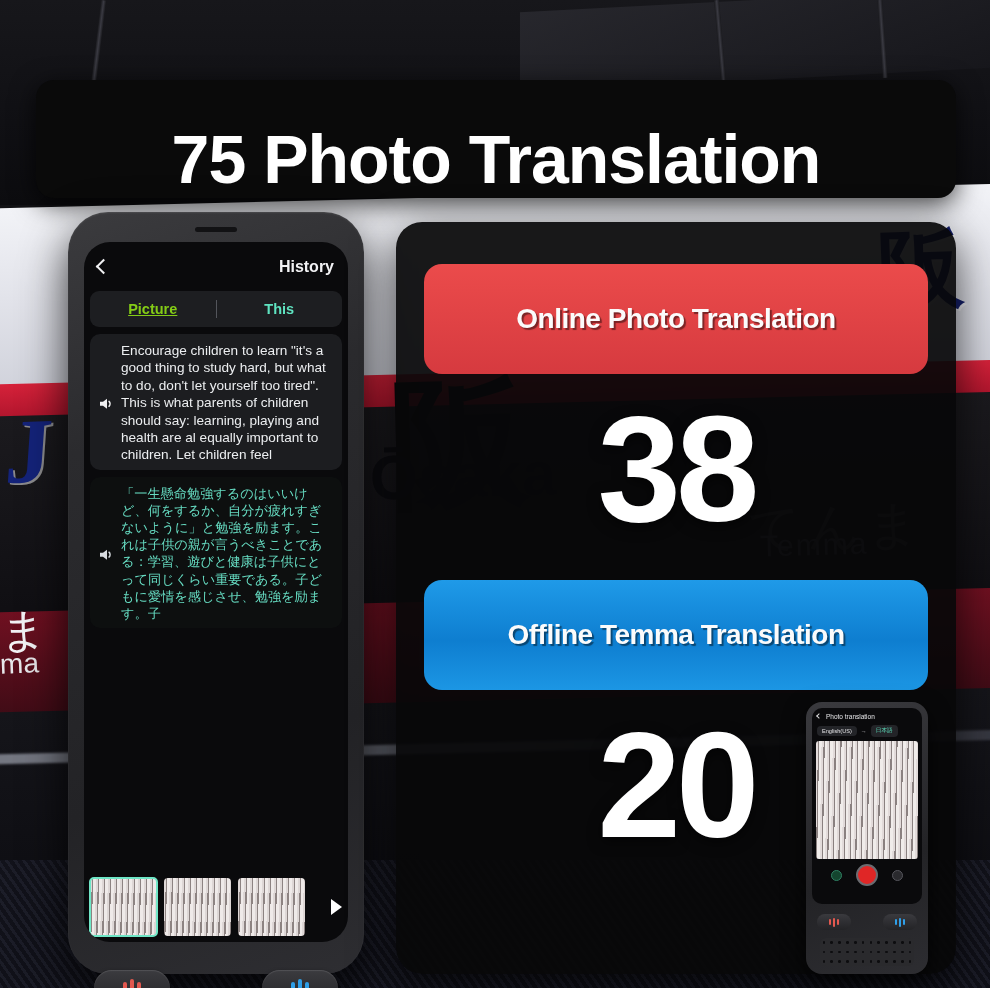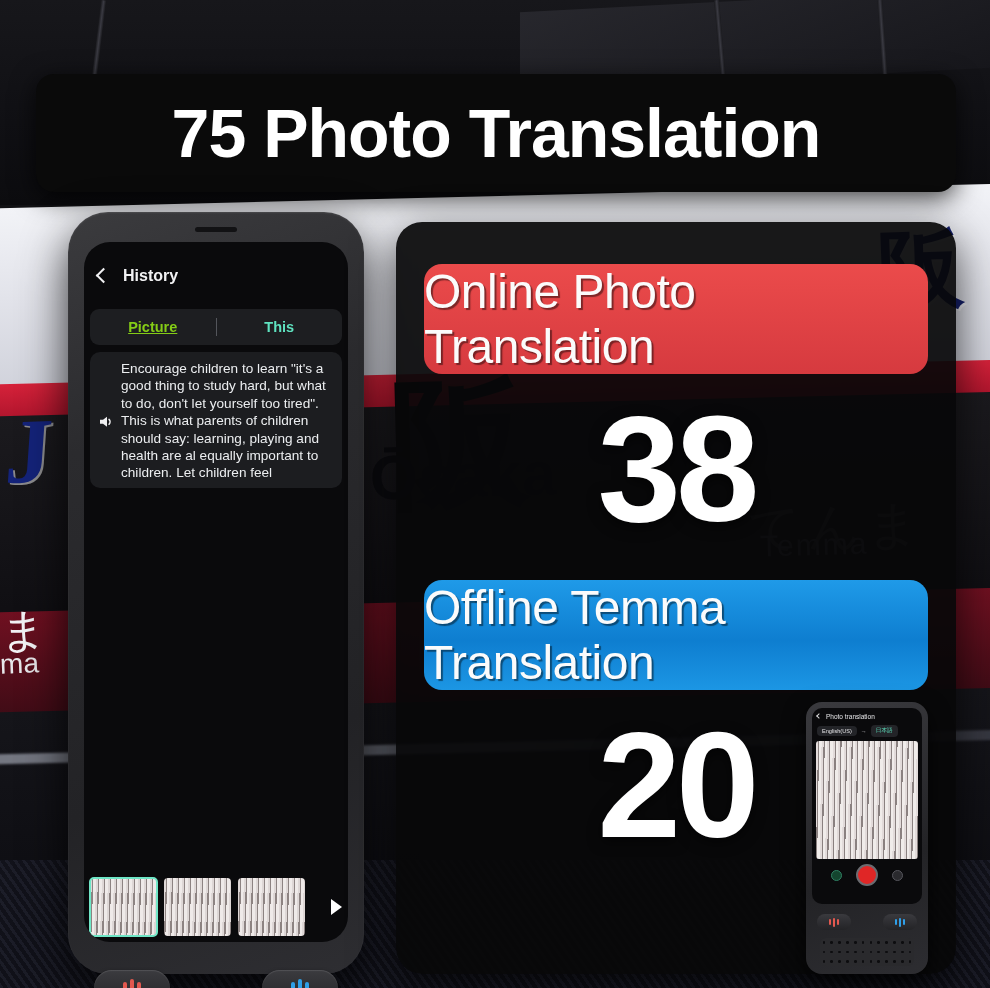--- a/index.html
+++ b/index.html
@@ -52,35 +52,35 @@
   .rom-tm { position: absolute; left: 760px; top: 528px; font-size: 30px;
     color: #4a4a54; font-family: "Liberation Sans", sans-serif; transform: rotate(-1.5deg); letter-spacing: 2px; }
   .hira-left { position: absolute; left: 0px; top: 600px; font-size: 46px; color: #f2f2f5;
     font-family: "DejaVu Sans", sans-serif; transform: rotate(-2deg); }
   .rom-left { position: absolute; left: 0px; top: 648px; font-size: 28px; color: #e7e7ea;
     font-family: "Liberation Sans", sans-serif; transform: rotate(-2deg); }
   .floor-tex { position: absolute; left: 0; top: 860px; width: 990px; height: 128px;
     background: repeating-linear-gradient(55deg, rgba(40,42,58,.55) 0 3px, rgba(20,21,32,.55) 3px 7px); }
 
   
-  .title-banner { position: absolute; left: 36px; top: 74px; width: 920px; height: 118px;
-    background: #0a0a0a; border-radius: 18px; display: flex; align-items: center; justify-content: center;
+  .title-banner { position: absolute; left: 36px; top: 80px; width: 920px; height: 118px;
+    background: #0a0a0a; border-radius: 18px; display: flex; align-items: flex-end; justify-content: center;
     box-shadow: 0 6px 26px rgba(0,0,0,.75); }
   .title-banner .t { color: #fff; font-size: 68px; font-weight: 700; letter-spacing: -1px;
     font-family: "Liberation Sans", sans-serif; }
 
   
   .device { position: absolute; left: 68px; top: 212px; width: 296px; height: 762px;
     background: linear-gradient(160deg,#3b3b3e 0%,#2b2b2e 28%,#232326 70%,#2e2e32 100%);
     border-radius: 40px; box-shadow: 0 18px 46px rgba(0,0,0,.8), inset 0 1px 2px rgba(255,255,255,.1); }
   .dev-notch { position: absolute; left: 50%; top: 15px; transform: translateX(-50%);
     width: 42px; height: 5px; background: #121214; border-radius: 4px; }
   .screen { position: absolute; left: 16px; top: 30px; width: 264px; height: 700px;
     background: #0a0a0c; border-radius: 26px; overflow: hidden; }
-  .scr-head { height: 67px; display: flex; align-items: center; padding: 4px 14px; gap: 14px; }
+  .scr-head { height: 49px; display: flex; align-items: center; padding: 4px 14px; gap: 14px; justify-content: space-between; }
   .back-chev { width: 11px; height: 11px; border-left: 2.4px solid #f0f0f2; border-bottom: 2.4px solid #f0f0f2;
     transform: rotate(45deg); }
   .scr-title { color: #f2f2f4; font-size: 16px; font-weight: 600; }
   .seg { margin: 0 6px; height: 36px; background: #1d1e21; border-radius: 9px;
     display: flex; align-items: center; }
   .seg-btn { flex: 1; text-align: center; font-size: 14.5px; font-weight: 600; }
   .seg-btn.pic { color: #84cc16; text-decoration: underline; }
   .seg-btn.txt { color: #5fe3c0; }
   .seg-div { width: 1px; height: 18px; background: #53555b; }
   .card { margin: 7px 6px 0; background: #1c1d20; border-radius: 10px; padding: 8px 8px 6px;
@@ -106,21 +106,21 @@
   .pill.red .bar { background: #e2584f; }
   .pill.blue .bar { background: #2f9fe8; }
 
   
   .panel { position: absolute; left: 396px; top: 222px; width: 560px; height: 752px;
     background: rgba(7,7,9,.93); border-radius: 26px; box-shadow: 0 14px 44px rgba(0,0,0,.7); }
   .badge { position: absolute; left: 28px; width: 504px; height: 110px; border-radius: 18px;
     display: flex; align-items: center; justify-content: center; }
   .badge.on { top: 42px; background: linear-gradient(180deg,#eb4b4b,#d63a3f); }
   .badge.off { top: 358px; background: linear-gradient(180deg,#1f9ae8,#0e7ed0 55%,#1c96e4); }
-  .badge span { color: #fbfbfb; font-size: 48px; font-weight: 400; letter-spacing: -0.5px;
+  .badge span { color: #fbfbfb; font-size: 28px; font-weight: 700; letter-spacing: -0.5px;
     text-shadow: 2px 2px 1px rgba(0,0,0,.45); }
   .bignum { position: absolute; left: 0; width: 560px; text-align: center; color: #fff;
     font-size: 150px; font-weight: 700; letter-spacing: -5px; line-height: 1;
     text-shadow: 0 4px 14px rgba(0,0,0,.6); }
   .bignum.n1 { top: 172px; }
   .bignum.n2 { top: 488px; }
 
   
   .mini { position: absolute; left: 806px; top: 702px; width: 122px; height: 272px;
     background: linear-gradient(160deg,#3a3a3e,#232326 60%,#2d2d31);
@@ -204,20 +204,27 @@
       </div>
 
       <div class="card">
         <svg class="spk" viewBox="0 0 16 16">
           <path d="M2 6h3l4-3v10L5 10H2z" fill="#f0f0f2"></path>
           <path d="M11 5.5a3.4 3.4 0 010 5" stroke="#f0f0f2" stroke-width="1.4" fill="none" stroke-linecap="round"></path>
         </svg>
         <p>Encourage children to learn "it's a good thing to study hard, but what to do, don't let yourself too tired". This is what parents of children should say: learning, playing and health are al equally important to children. Let children feel</p>
       </div>
 
+      <div class="card jp">
+        <svg class="spk" viewBox="0 0 16 16">
+          <path d="M2 6h3l4-3v10L5 10H2z" fill="#d8dce0"></path>
+          <path d="M11 5.5a3.4 3.4 0 010 5" stroke="#d8dce0" stroke-width="1.4" fill="none" stroke-linecap="round"></path>
+        </svg>
+        <p>「一生懸命勉強するのはいいけど、何をするか、自分が疲れすぎないように」と勉強を励ます。これは子供の親が言うべきことである：学習、遊びと健康は子供にとって同じくらい重要である。子どもに愛情を感じさせ、勉強を励ます。子</p>
+      </div>
 
       <div class="thumbs">
         <div class="thumb sel"></div>
         <div class="thumb"></div>
         <div class="thumb"></div>
         <div class="thumb-next"></div>
       </div>
     </div>
 
     <div class="dev-btns">

